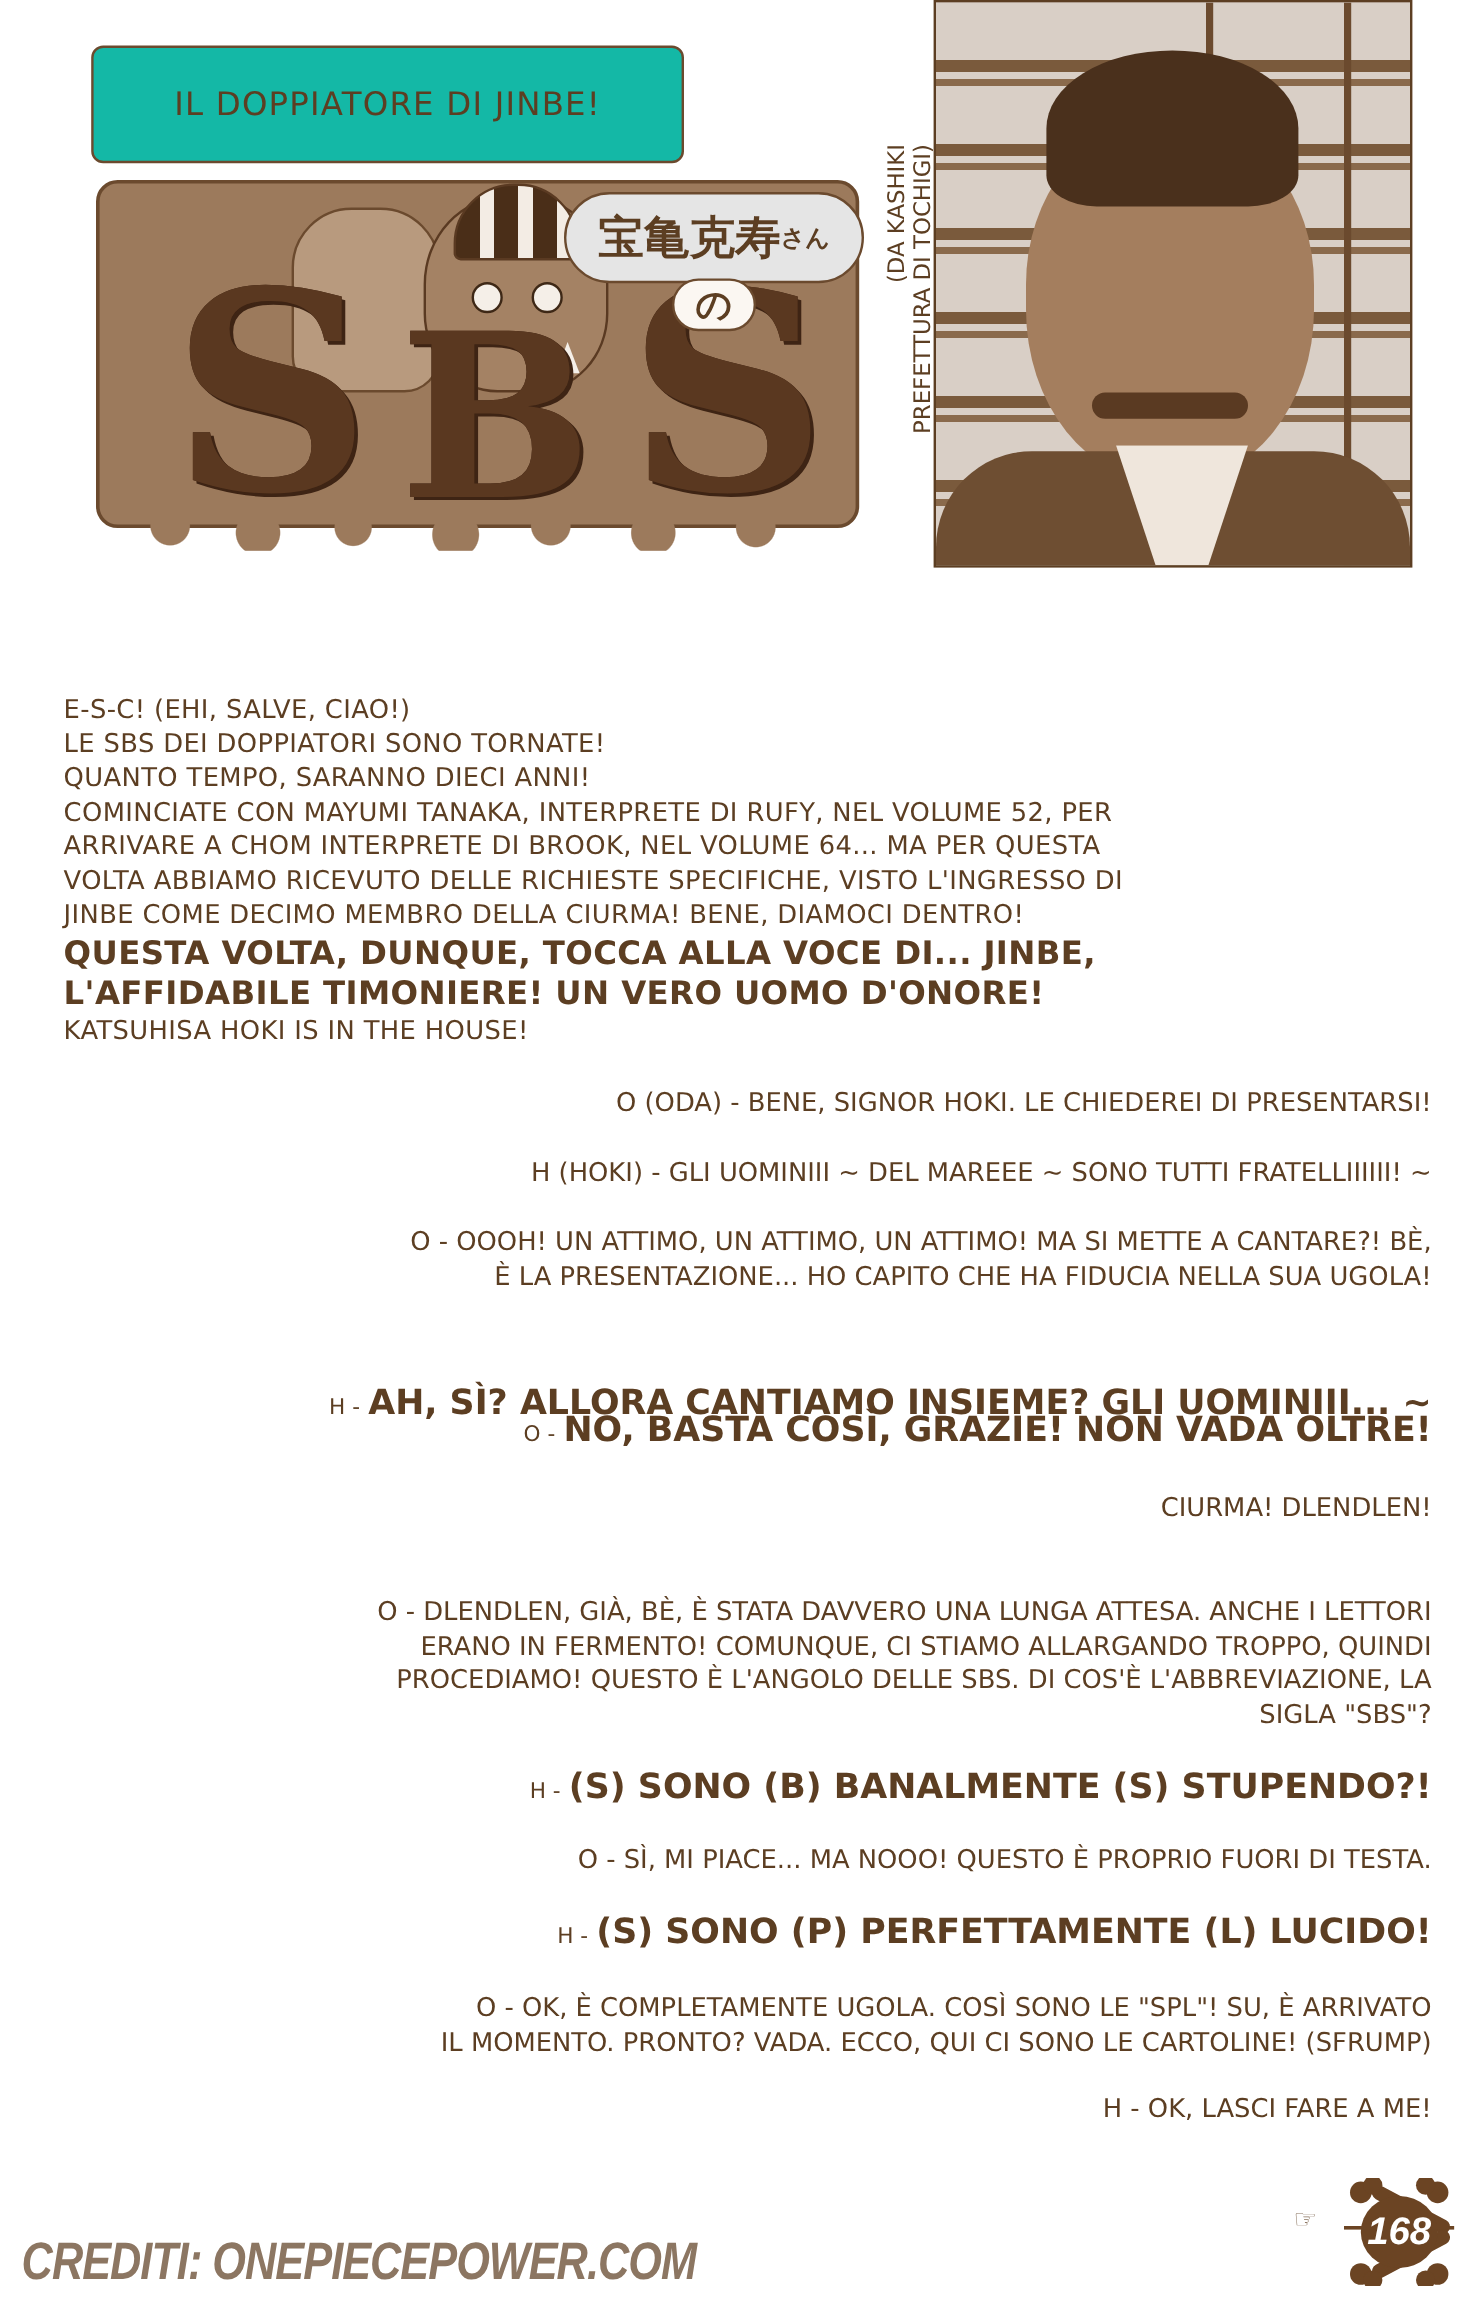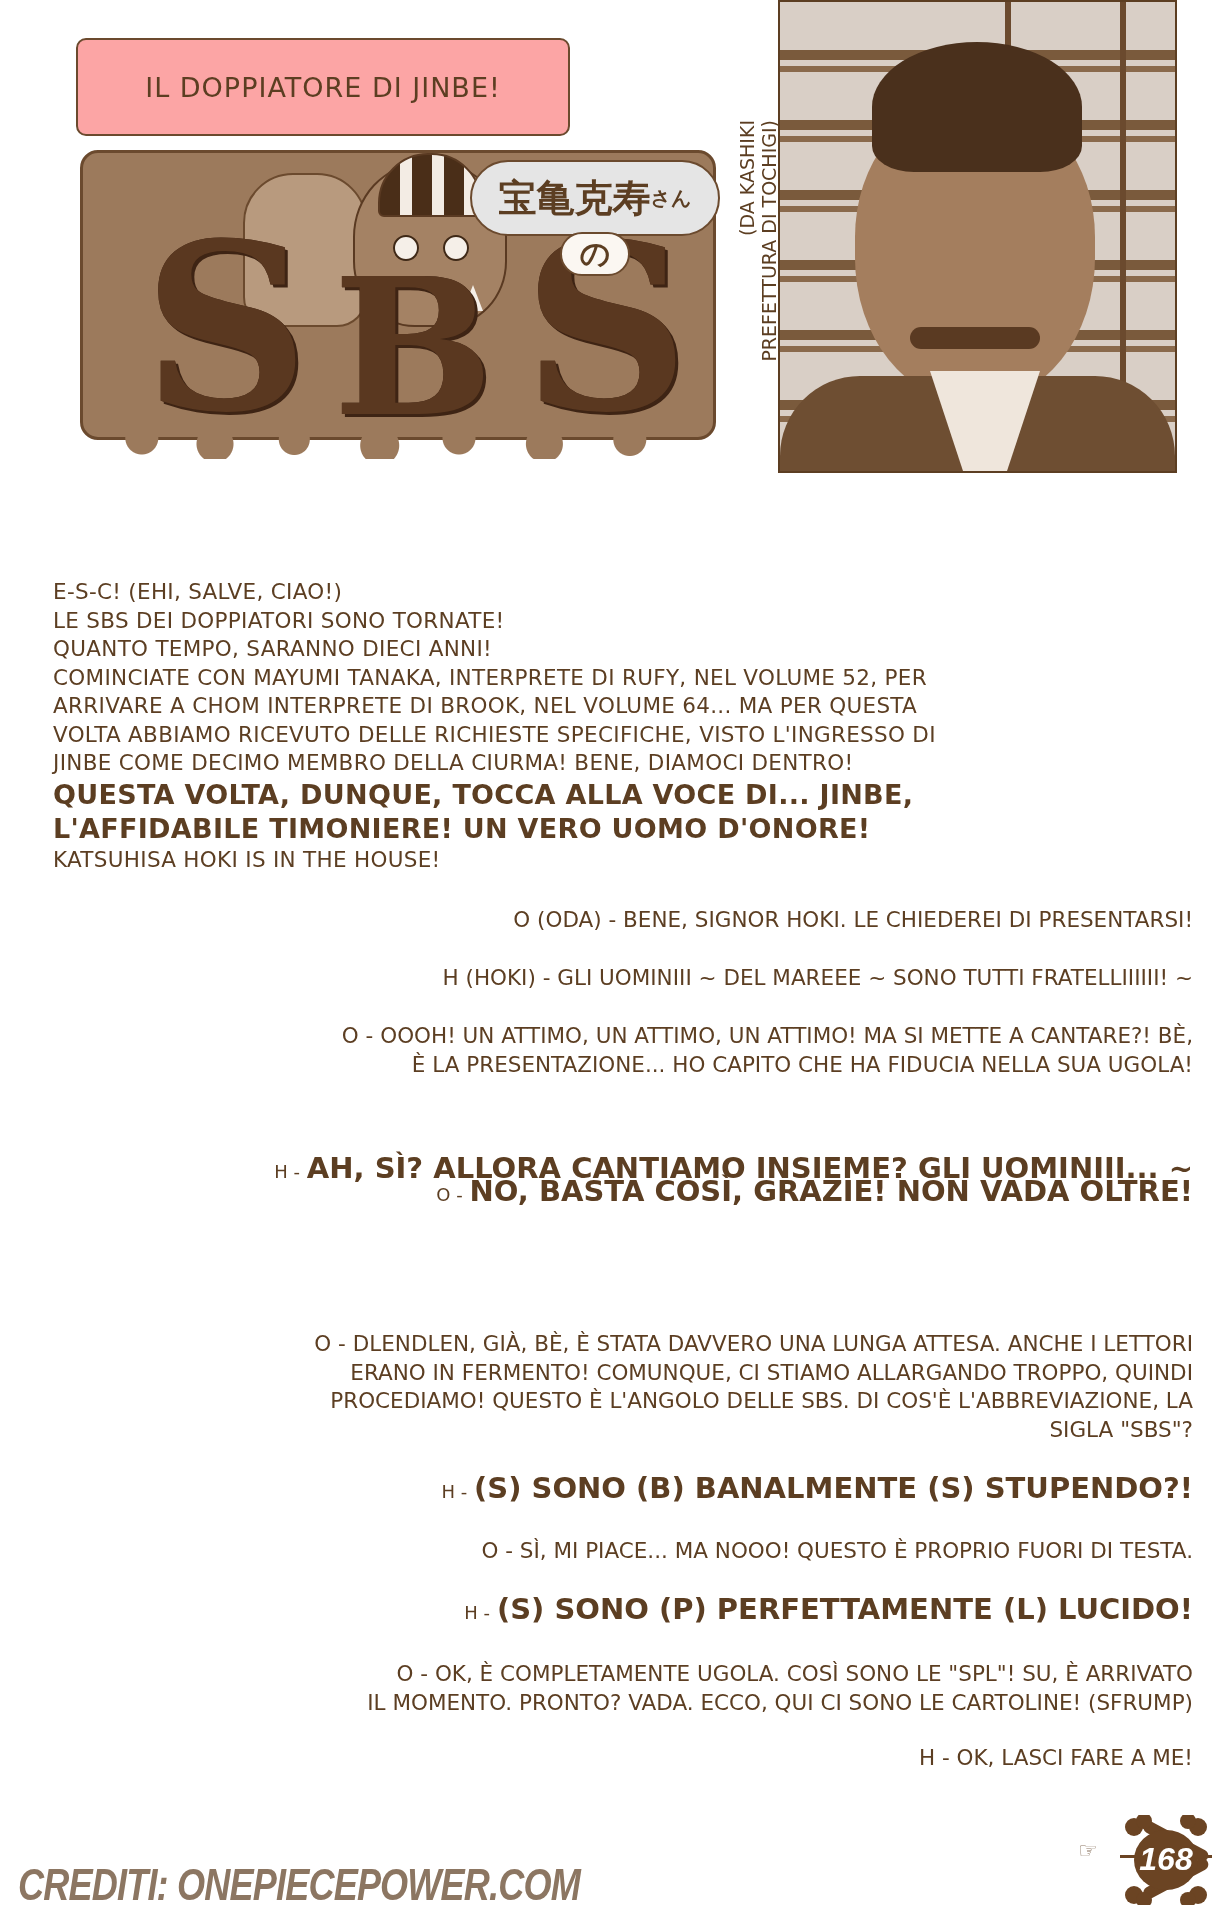--- a/index.html
+++ b/index.html
@@ -7,21 +7,21 @@
     width: 1222px; height: 1920px; position: relative; overflow: hidden;
     background: #ffffff;
     font-family: "DejaVu Sans", sans-serif;
     color: #5c3e22;
   }
   .abs { position: absolute; }
 
   
   .title-box {
     left: 76px; top: 38px; width: 494px; height: 98px;
-    border: 2px solid #6b4a2e; border-radius: 10px; background: #fca5a5;
+    border: 2px solid #6b4a2e; border-radius: 10px; background: #14b8a6;
     display: flex; align-items: center; justify-content: center;
     box-sizing: border-box;
   }
   .title-text {
     font-family: "DejaVu Sans", sans-serif; font-size: 27px; letter-spacing: 1px;
     color: #5c3e22; text-transform: uppercase; font-weight: normal;
   }
 
   
   .sbs-panel {
@@ -202,20 +202,21 @@
 </div>
 <div class="abs dlg" style="top:1114px;margin-top:40px;">
   <span class="spk-small">H -</span>
   <span class="dlg-big">AH, SÌ? ALLORA CANTIAMO INSIEME? GLI UOMINIII... ~</span>
 </div>
 <div class="abs dlg" style="top:1177px;">
   <span class="spk-small">O -</span>
   <span class="dlg-big">NO, BASTA COSÌ, GRAZIE! NON VADA OLTRE!</span>
 </div>
 <div class="abs dlg" style="top:1243px;">
+  <span class="line">CIURMA! DLENDLEN!</span>
 </div>
 <div class="abs dlg" style="top:1330px;">
   <span class="line"><span>O -</span> <span>DLENDLEN, GIÀ, BÈ, È STATA DAVVERO UNA LUNGA ATTESA. ANCHE I LETTORI</span></span>
   <span class="line">ERANO IN FERMENTO! COMUNQUE, CI STIAMO ALLARGANDO TROPPO, QUINDI</span>
   <span class="line">PROCEDIAMO! QUESTO È L'ANGOLO DELLE SBS. DI COS'È L'ABBREVIAZIONE, LA</span>
   <span class="line">SIGLA "SBS"?</span>
 </div>
 <div class="abs dlg" style="top:1474px;">
   <span class="spk-small">H -</span>
   <span class="dlg-big">(S) SONO (B) BANALMENTE (S) STUPENDO?!</span>

